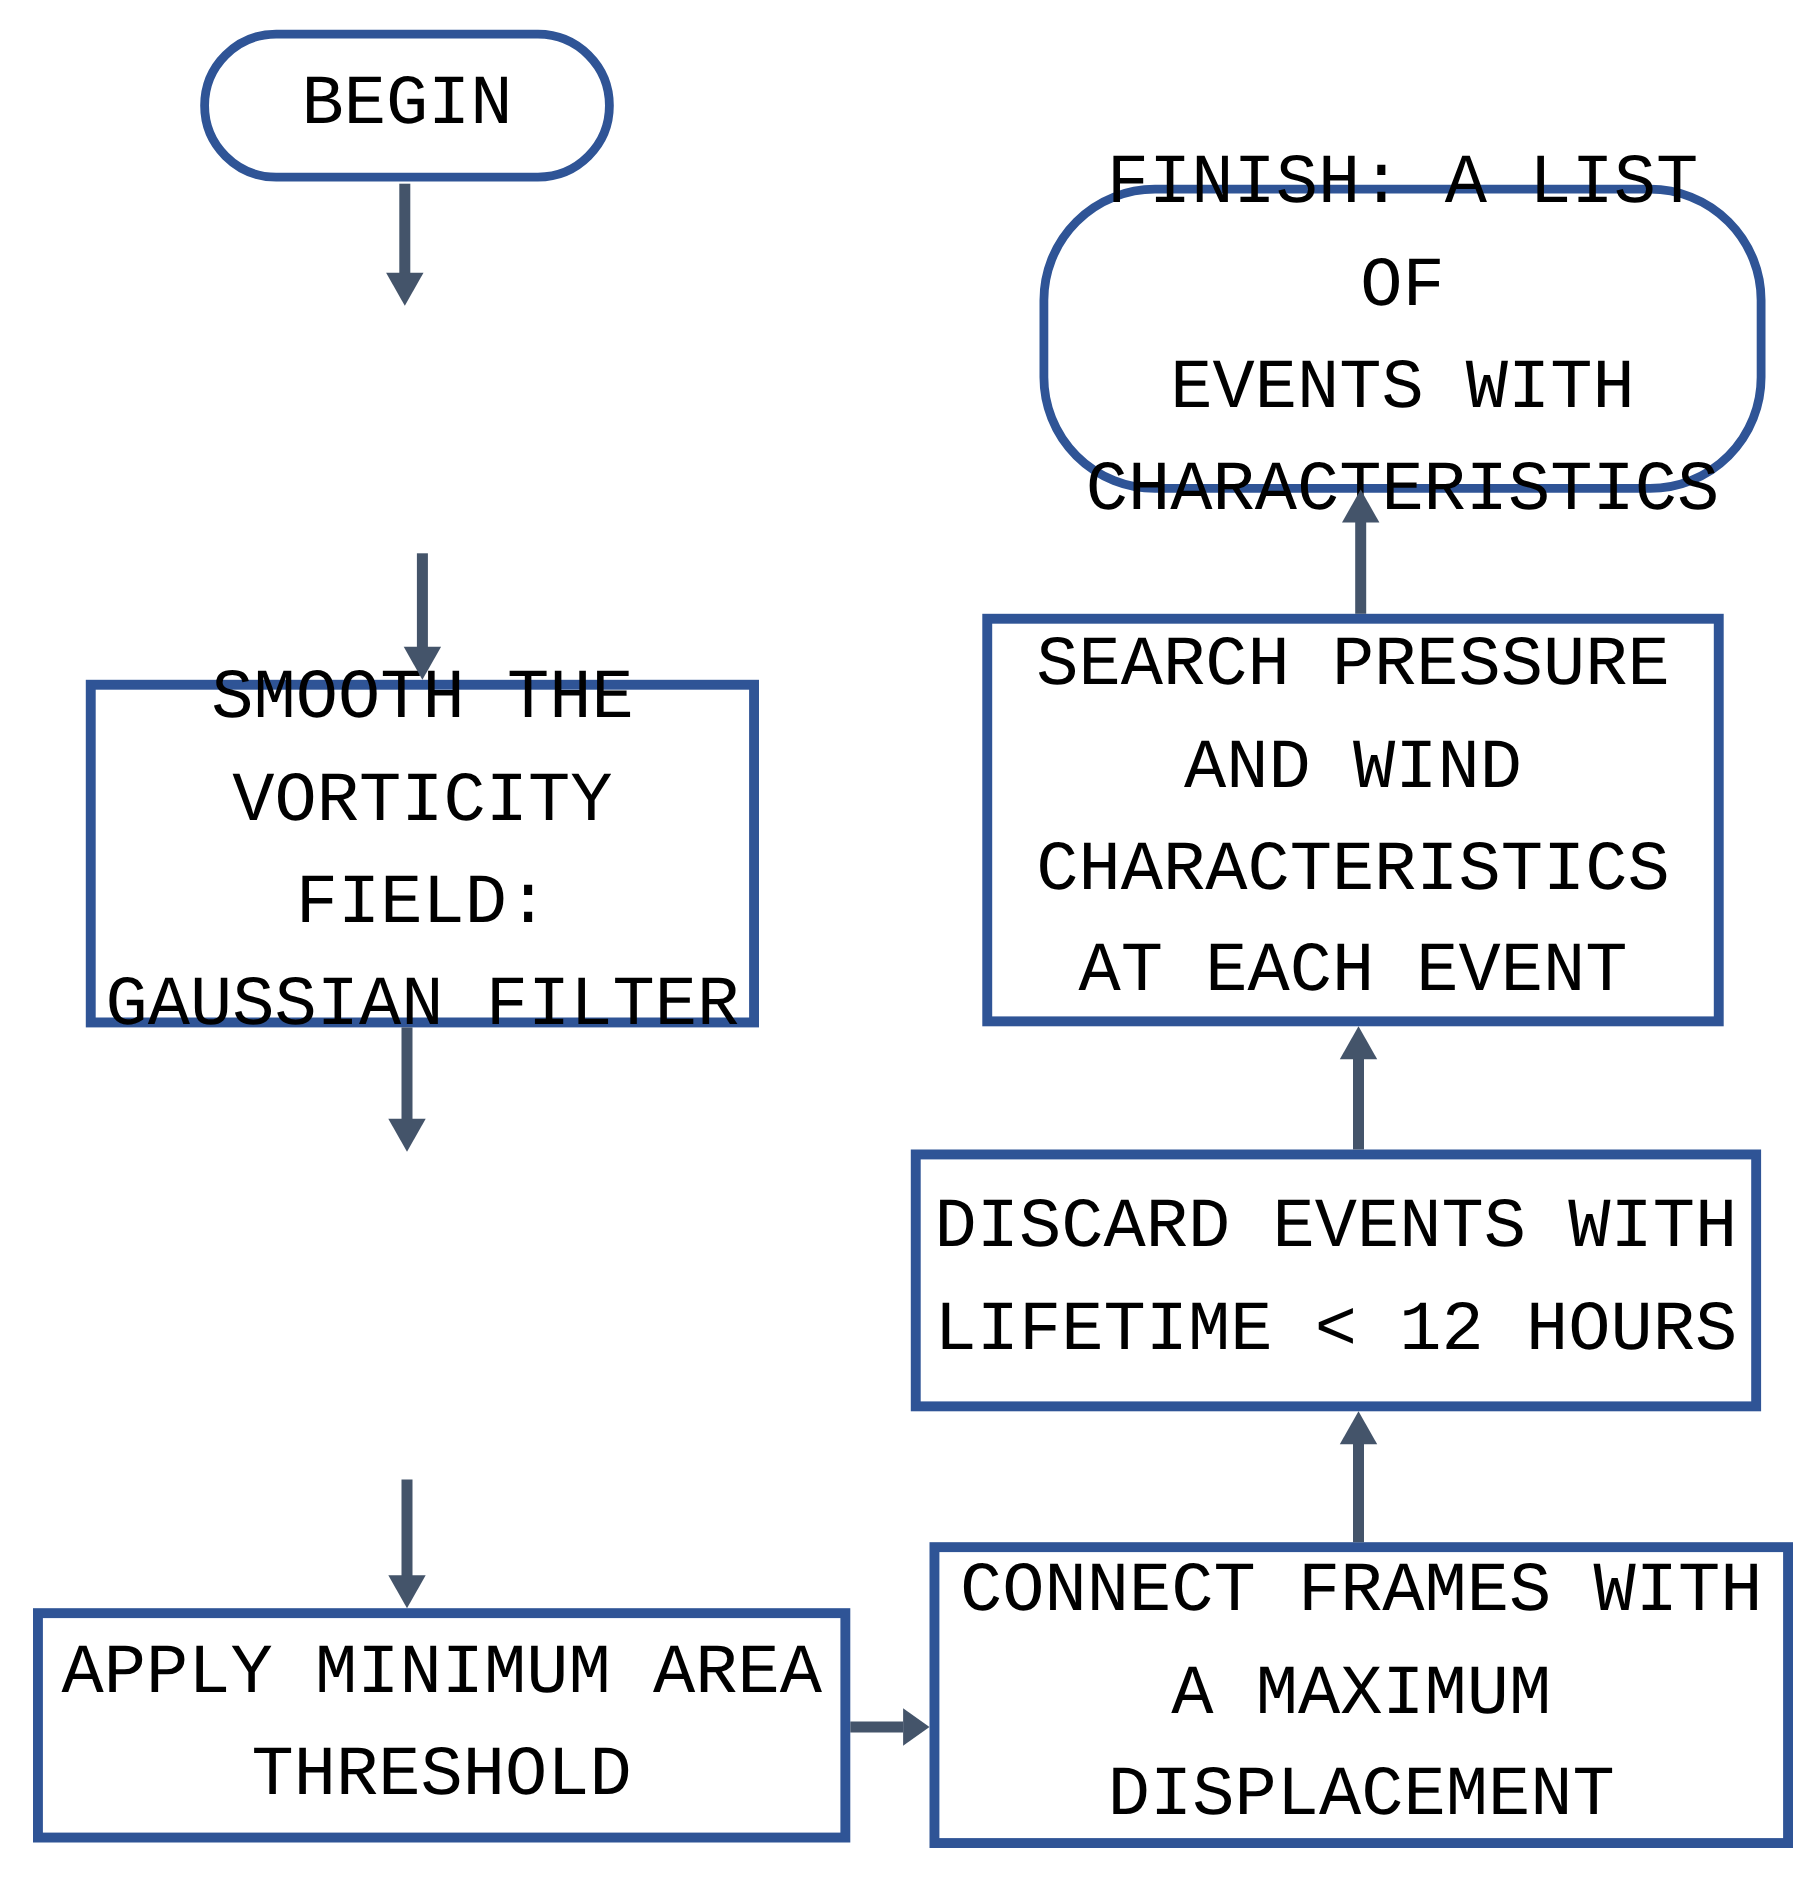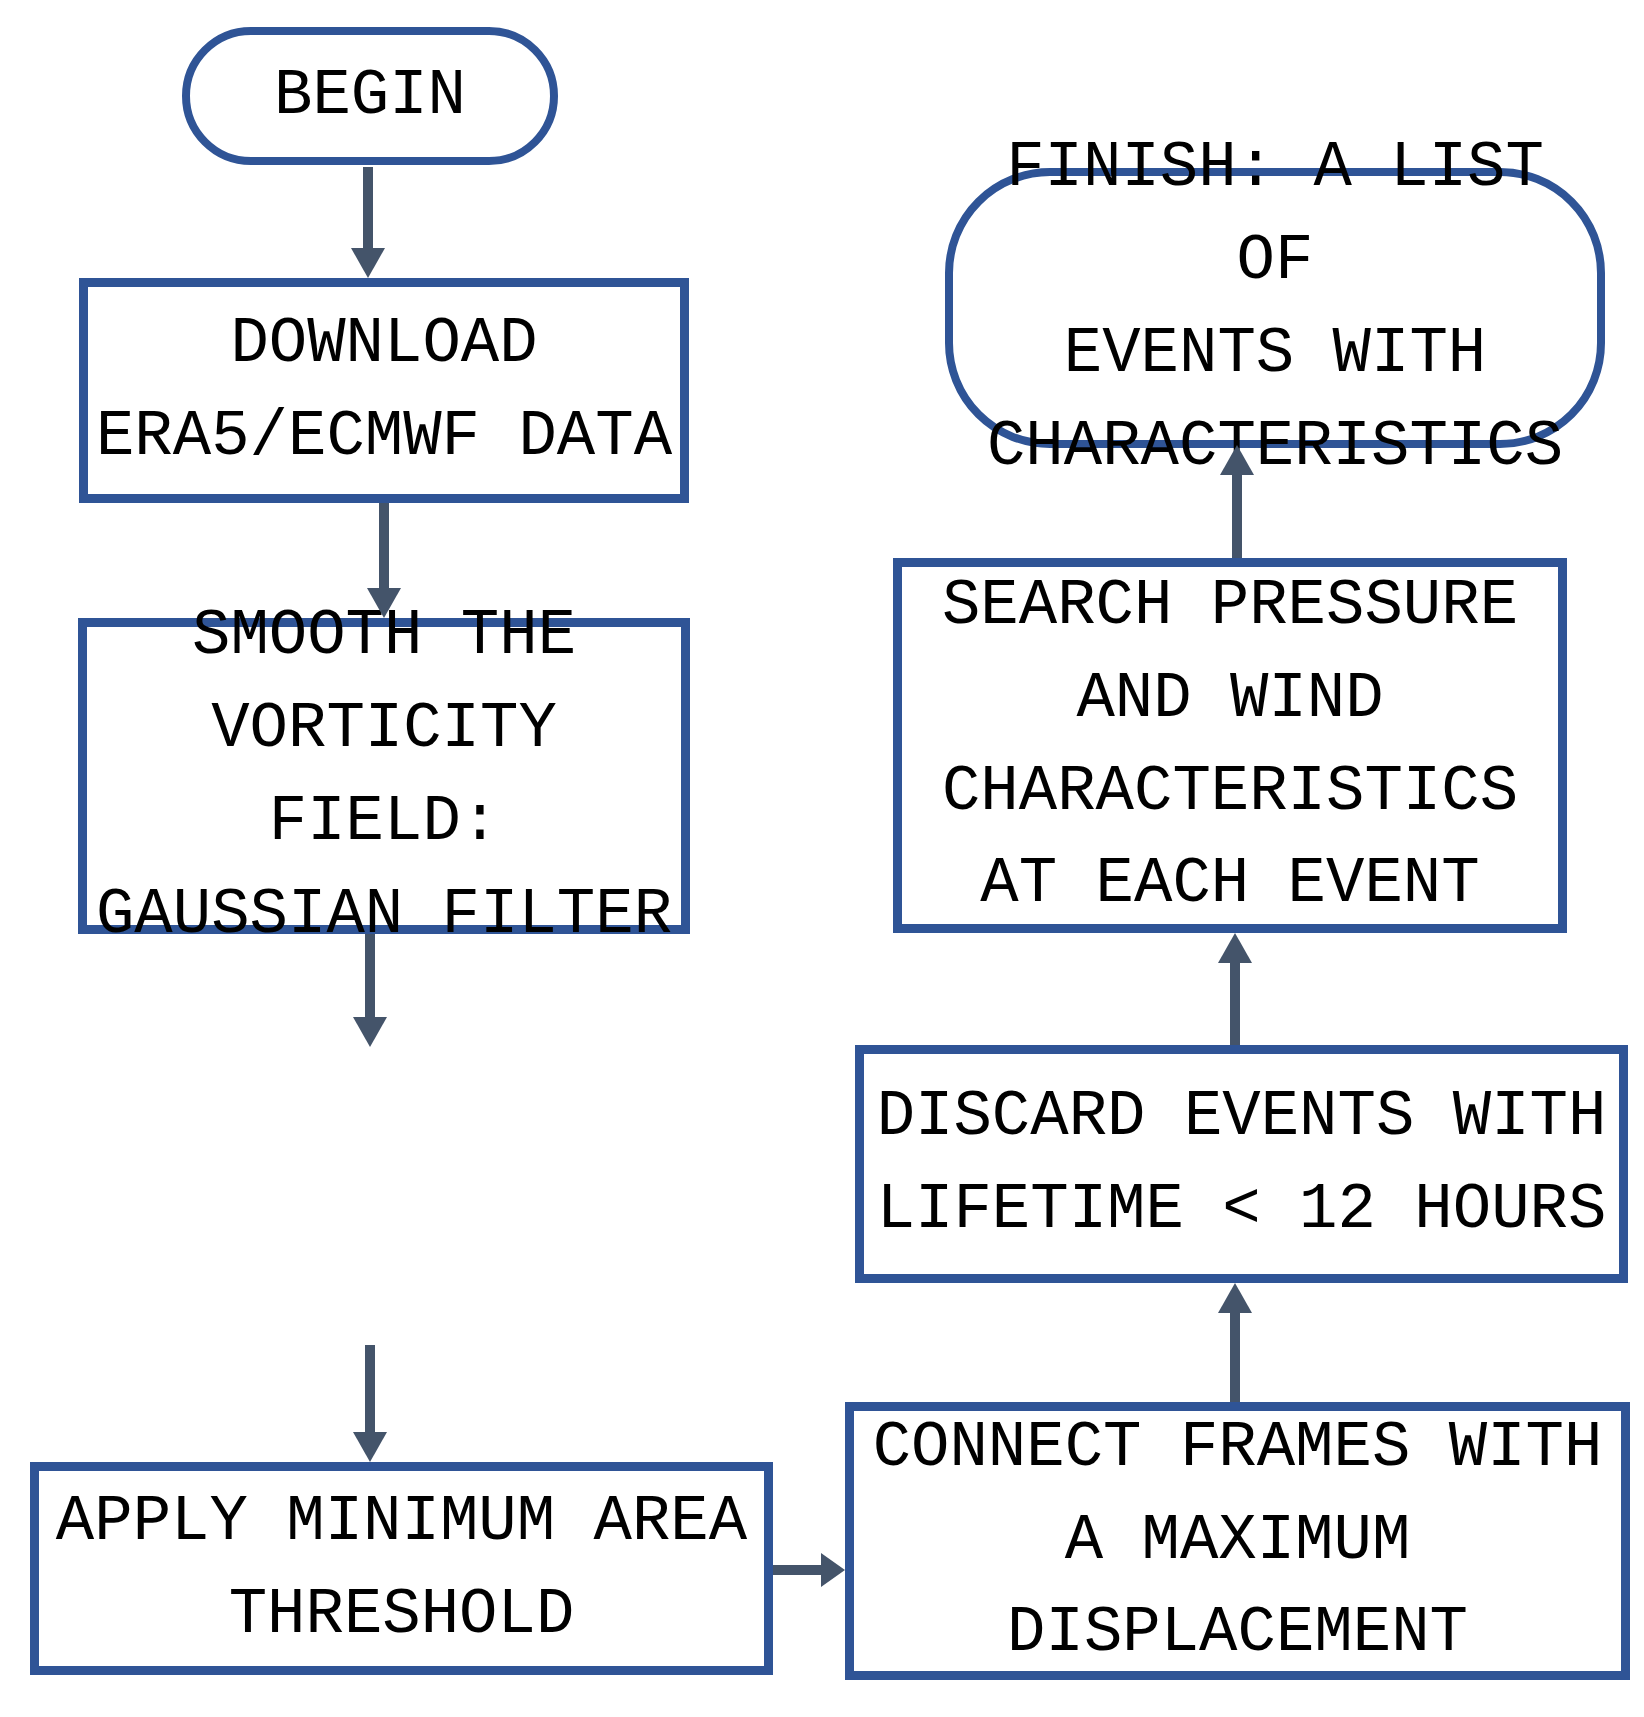--- a/index.html
+++ b/index.html
@@ -54,44 +54,40 @@
 </style>
 </head>
 <body>
 
 <div id="canvas">
 
   <div class="node terminator" style="left:182px;top:27px;width:376px;height:138px;border-radius:69px;">
     <span class="label">BEGIN</span>
   </div>
 
-  <div class="node" style="left:79px;top:278px;width:610px;height:225px;">
-    <span class="label">DOWNLOAD
-ERA5/ECMWF DATA</span>
-  </div>
 
   <div class="node" style="left:78px;top:618px;width:612px;height:316px;">
     <span class="label">SMOOTH THE
 VORTICITY FIELD:
 GAUSSIAN FILTER</span>
   </div>
 
 
   <div class="node" style="left:30px;top:1462px;width:743px;height:213px;">
     <span class="label">APPLY MINIMUM AREA
 THRESHOLD</span>
   </div>
 
   <div class="node" style="left:845px;top:1402px;width:785px;height:278px;">
     <span class="label">CONNECT FRAMES WITH
 A MAXIMUM
 DISPLACEMENT</span>
   </div>
 
-  <div class="node" style="left:855px;top:1045px;width:773px;height:238px;">
+  <div class="node" style="left:828px;top:1045px;width:773px;height:238px;">
     <span class="label">DISCARD EVENTS WITH
 LIFETIME &lt; 12 HOURS</span>
   </div>
 
   <div class="node" style="left:893px;top:558px;width:674px;height:375px;">
     <span class="label">SEARCH PRESSURE
 AND WIND
 CHARACTERISTICS
 AT EACH EVENT</span>
   </div>

